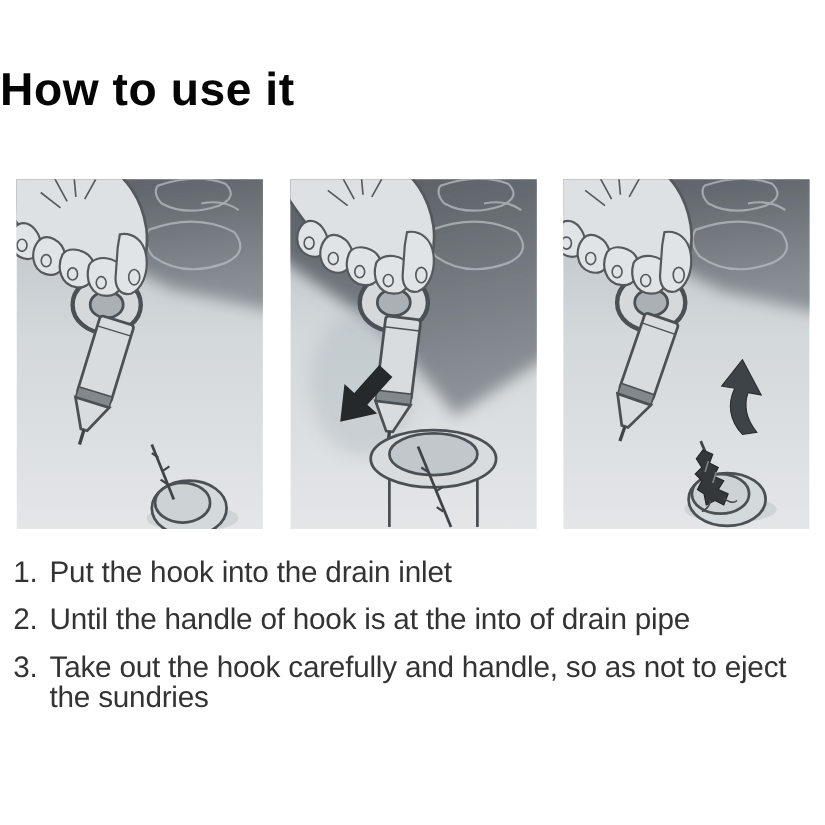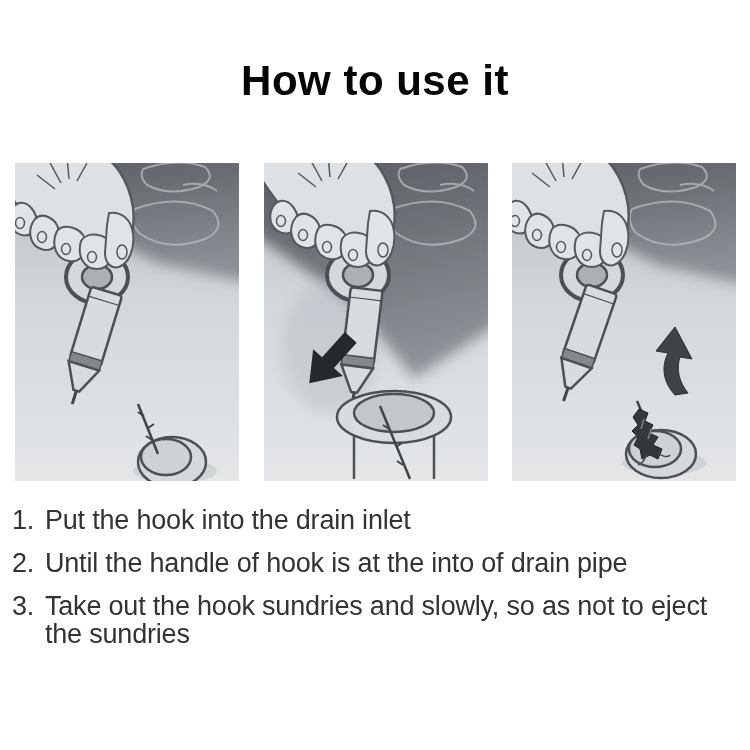--- a/index.html
+++ b/index.html
@@ -4,21 +4,21 @@
 <style>
   html, body { margin: 0; padding: 0; }
   body {
     width: 750px; height: 750px;
     background: #ffffff;
     font-family: "Liberation Sans", sans-serif;
     overflow: hidden;
   }
   .page-title {
     margin: 60px 0 0 0;
-    text-align: center;
+    text-align: left;
     font-size: 42px;
     line-height: 42px;
     font-weight: 700;
     color: #050505;
     letter-spacing: 0.5px;
   }
   .panels {
     display: flex;
     justify-content: space-between;
     margin-top: 61px;
@@ -163,15 +163,15 @@
   <div class="step">
     <span class="step-num">1.</span>
     <span class="step-text">Put the hook into the drain inlet</span>
   </div>
   <div class="step">
     <span class="step-num">2.</span>
     <span class="step-text">Until the handle of hook is at the into of drain pipe</span>
   </div>
   <div class="step">
     <span class="step-num">3.</span>
-    <span class="step-text">Take out the hook sundries and slowly, so as not to eject the sundries</span>
+    <span class="step-text">Take out the hook carefully and handle, so as not to eject the sundries</span>
   </div>
 </div>
 
 </body></html>

